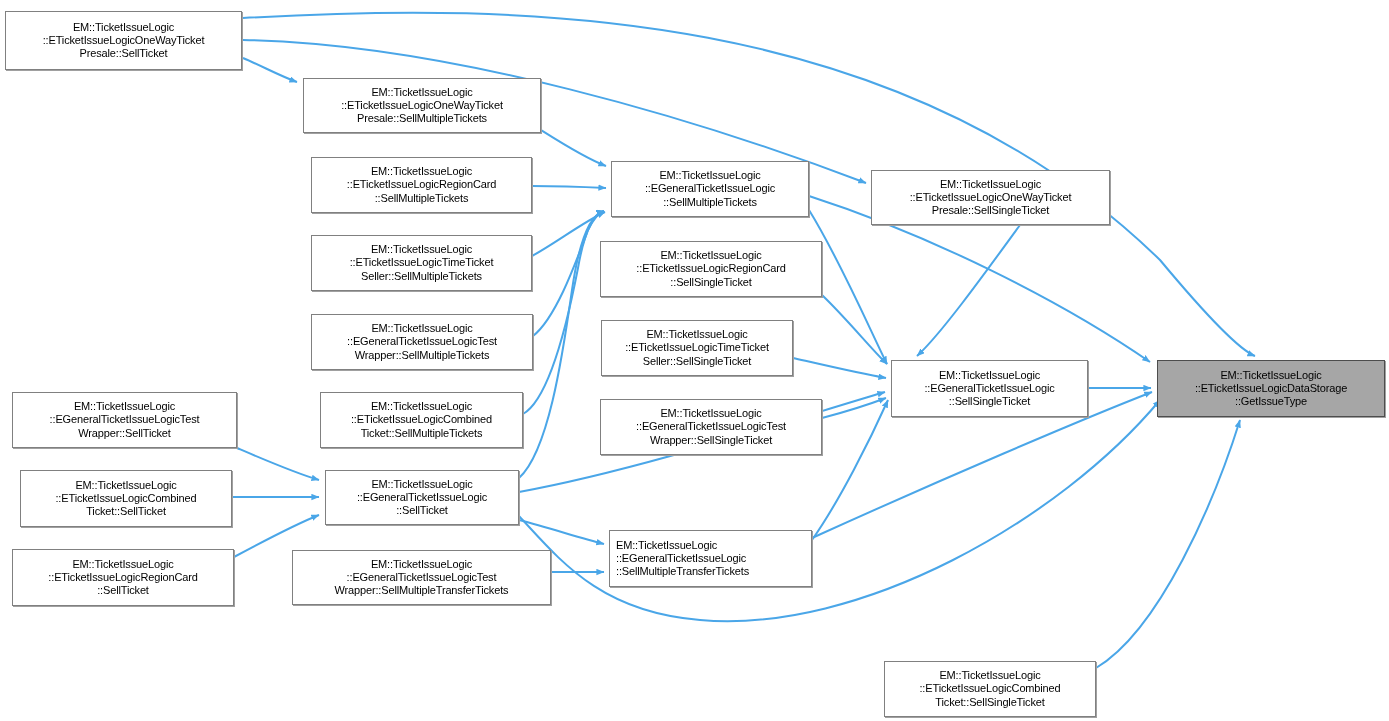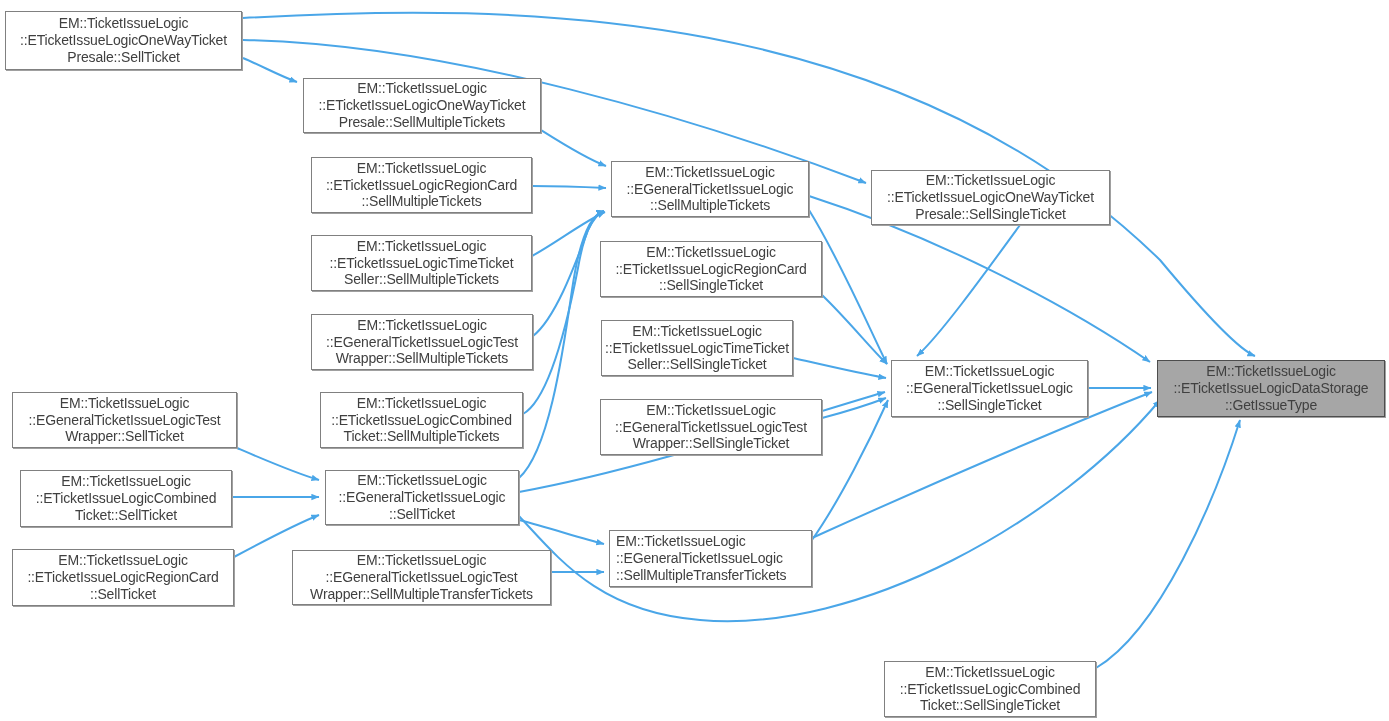--- a/index.html
+++ b/index.html
@@ -10,22 +10,22 @@
     position:absolute;
     box-sizing:border-box;
     background:#ffffff;
     border:1px solid #808080;
     box-shadow:1px 1px 0 0 #a0a0a0;
     display:flex;
     align-items:center;
     justify-content:center;
     text-align:center;
     line-height:1.20;
-    font-size:14px;
-    color:#404040;
+    font-size:11px;
+    color:#000000;
     white-space:pre;
     letter-spacing:-0.15px;
   }
   .node.target{background:#a6a6a6;border-color:#4d4d4d;}
   .node.left{text-align:left;justify-content:flex-start;padding-left:6px;}
   .edge{fill:none;stroke:#4aa6e8;stroke-width:2;}
   .arrowfill{fill:#4aa6e8;}
 </style>
 </head>
 <body>

